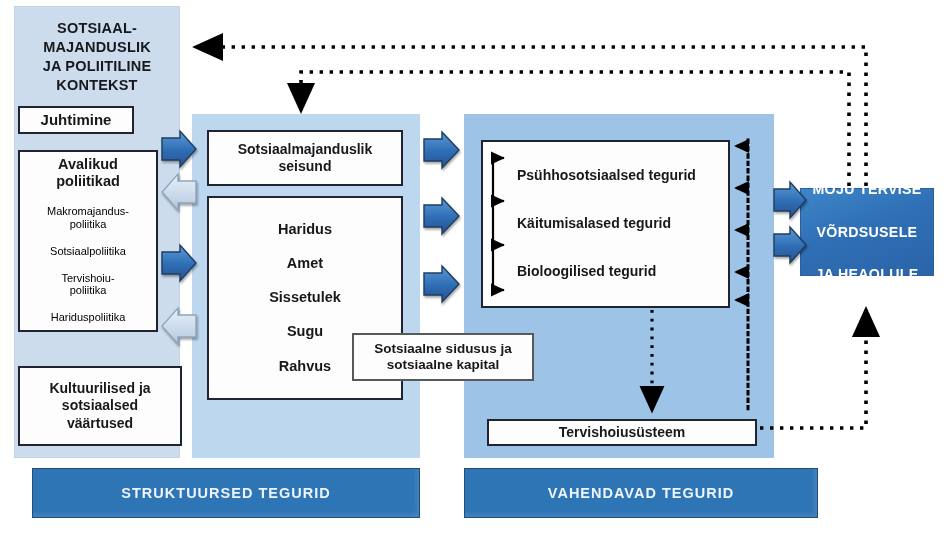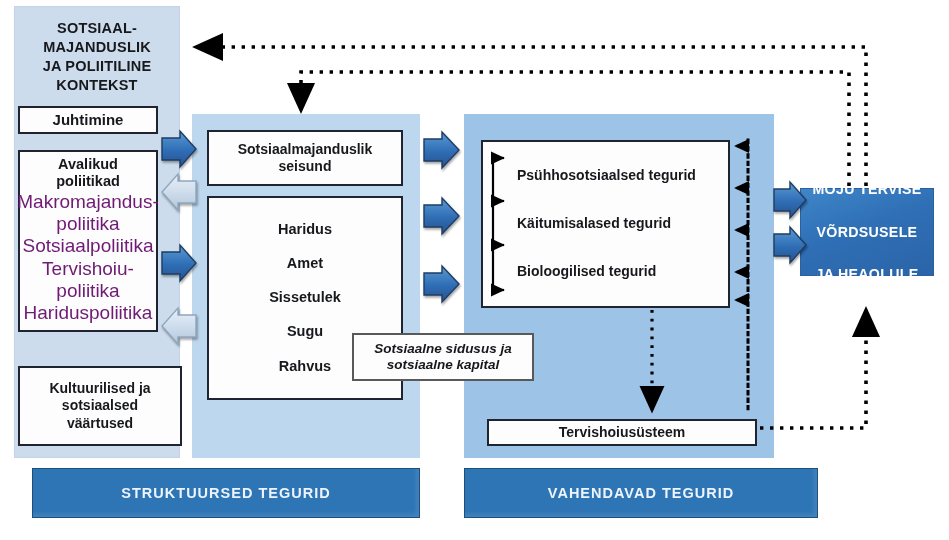--- a/index.html
+++ b/index.html
@@ -43,43 +43,43 @@
   .wbox.thin{border-width:2px;}
 
   
   .t-ctxhead{
     color:#17181c;
     font-weight:bold;
     font-size:14.5px;
     line-height:1.30;
     letter-spacing:.2px;
   }
-  .t-13{font-size:13.5px;font-style:italic;}
+  .t-13{font-size:13.5px;}
   .t-14{font-size:14px;}
   .t-15{font-size:15px;}
 
   .policy-list{
     display:flex;
     flex-direction:column;
     justify-content:space-between;
     align-items:center;
     padding:4px 2px 6px 2px;
   }
   .policy-head{
     font-weight:bold;
     font-size:14.5px;
     line-height:1.2;
     color:#17181c;
     text-align:center;
   }
   .policy-item{
     font-weight:normal;
-    font-size:19px;
+    font-size:11px;
     line-height:1.16;
-    color:#701a75;
+    color:#000000;
     text-align:center;
   }
 
   .demo-list{
     display:flex;
     flex-direction:column;
     justify-content:space-evenly;
     align-items:center;
     padding:6px 16px;
   }
@@ -142,21 +142,21 @@
 
   <div class="abs panel-left" style="left:14px;top:6px;width:166px;height:452px;"></div>
 
   <div class="abs ctr t-ctxhead" style="left:16px;top:14px;width:162px;height:86px;flex-direction:column;">
     <div>SOTSIAAL-</div>
     <div>MAJANDUSLIK</div>
     <div>JA POLIITILINE</div>
     <div>KONTEKST</div>
   </div>
 
-  <div class="abs wbox ctr t-15" style="left:18px;top:106px;width:140px;height:28px;">Juhtimine</div>
+  <div class="abs wbox ctr t-15" style="left:18px;top:106px;width:116px;height:28px;">Juhtimine</div>
 
   <div class="abs wbox policy-list" style="left:18px;top:150px;width:140px;height:182px;">
     <div class="policy-head">
       <div>Avalikud</div>
       <div>poliitikad</div>
     </div>
     <div class="policy-item">
       <div>Makromajandus-</div>
       <div>poliitika</div>
     </div>

